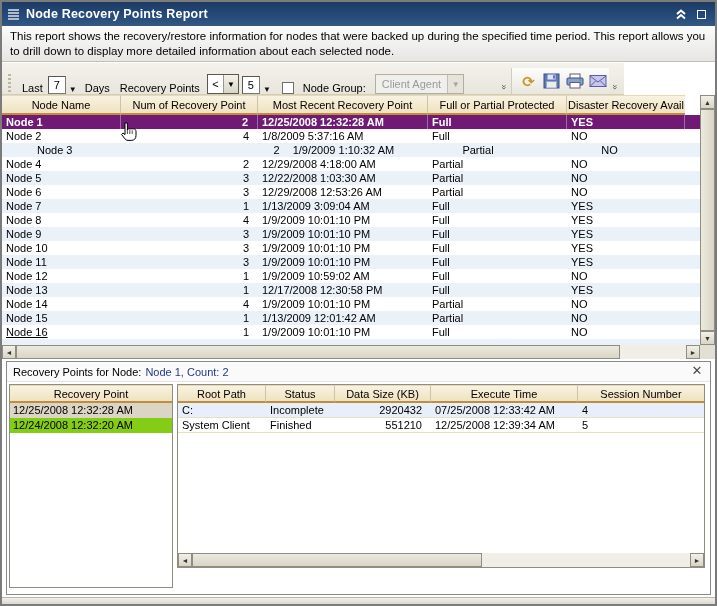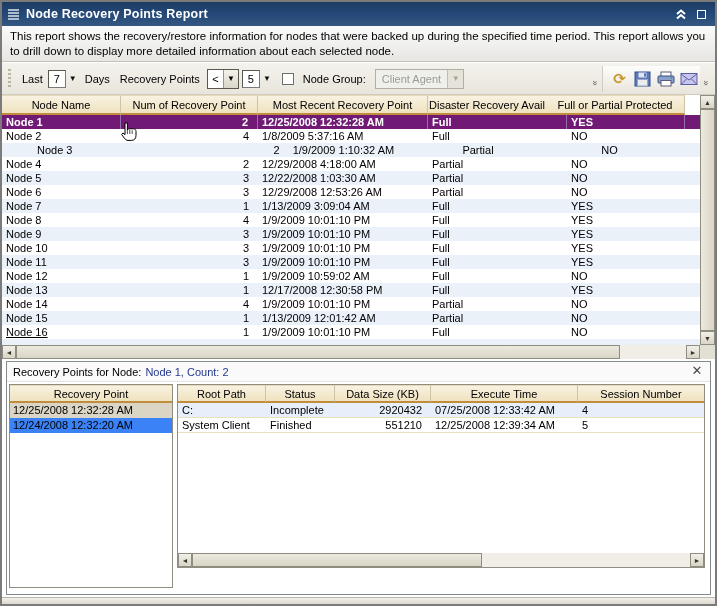--- a/index.html
+++ b/index.html
@@ -17,23 +17,23 @@
     background:repeating-linear-gradient(180deg,#aebccd 0 2px,transparent 2px 3px);}
   .titlebar .title{color:#fff;font-weight:bold;font-size:12.5px;letter-spacing:.2px;flex:1;}
   .tb-btn{width:16px;height:14px;display:flex;align-items:center;justify-content:center;margin-left:4px;cursor:default;}
   .chev{display:block}
   .sq{width:9px;height:9px;border:1px solid #fff;}
   
   .desc{position:absolute;left:0;top:24px;width:713px;height:36px;
     background:linear-gradient(180deg,#fbfbfb,#e7e6e3);
     border-bottom:1px solid #c3c0b8;padding:3px 8px 0 8px;line-height:15px;font-size:11.5px;}
   
-  .toolbar{position:absolute;left:0;top:61px;width:713px;height:32px;
+  .toolbar{position:absolute;left:0;top:61px;width:622px;height:32px;
     background:linear-gradient(180deg,#f4f2ec,#e8e5dc);
-    border-bottom:1px solid #d0ccbf;display:flex;align-items:center;padding:0 4px;}
+    border-bottom:1px solid #d0ccbf;display:flex;align-items:flex-end;padding:0 4px;}
   .tgrip{width:3px;height:20px;margin:0 6px 0 2px;
     background:repeating-linear-gradient(180deg,#b9b5a7 0 2px,transparent 2px 4px);}
   .tlabel{margin:0 5px;white-space:nowrap;}
   .valbox{display:inline-flex;align-items:center;justify-content:center;
     width:18px;height:18px;background:#fff;border:1px solid #7a7a74;
     border-top-color:#58584f;border-left-color:#58584f;}
   .plain-arrow{font-size:8px;color:#111;margin:0 3px 0 3px;}
   .combo-op{display:inline-flex;border:1px solid #58584f;background:#fff;height:20px;align-items:stretch;margin-left:2px;}
   .combo-op .opval{width:15px;display:flex;align-items:center;justify-content:center;background:#fff;}
   .combo-op .opbtn{width:15px;display:flex;align-items:center;justify-content:center;
@@ -87,21 +87,21 @@
   .panel-hdr{position:absolute;left:0;top:0;width:703px;height:20px;background:#fafafa;
     display:flex;align-items:center;padding:0 6px;border-bottom:1px solid #e4e4e4;}
   .panel-hdr .pval{color:#23388f;margin-left:4px;}
   .close-x{position:absolute;right:6px;top:2px;width:14px;height:14px;color:#4a4a4a;
     font-weight:bold;font-size:13px;line-height:14px;text-align:center;}
   .subtable{position:absolute;top:22px;border:1px solid #8f8c80;background:#fff;overflow:hidden;}
   .sub-left{left:2px;width:164px;height:204px;}
   .sub-right{left:170px;width:528px;height:184px;}
   .sub-th{height:18px;}
   .sub-th .th{height:18px;border-bottom:2px solid #c18d3d;}
-  .lrow{height:15px;line-height:15px;padding:0 3px;white-space:nowrap;overflow:hidden;background:#3b82f6;}
+  .lrow{height:15px;line-height:15px;padding:0 3px;white-space:nowrap;overflow:hidden;background:#84cc16;}
   .lrow.sel2{background:#dbd5c6;}
   .drow{display:flex;height:15px;line-height:14px;border-bottom:1px solid #ecdfc0;background:#fff;}
   .drow.blue{background:#e7effa;}
   .hsb2{position:absolute;left:0;bottom:0;width:526px;height:14px;background:#f0eee6;}
   .hsb2 .sb-btn{height:14px;width:14px;top:0;}
   .hsb2 .left{left:0;}.hsb2 .right{left:512px;}
   .hsb2 .thumb{position:absolute;top:0;left:14px;width:290px;height:14px;
     background:linear-gradient(180deg,#eceade,#d9d5c7);border:1px solid #8f8c80;}
   
   .bottom-strip{position:absolute;left:0;top:595px;width:713px;height:7px;
@@ -183,22 +183,22 @@
     <span class="ovf">
         <span>»</span>
       </span>
   </div>
 
   <div class="maintable">
     <div class="thead">
       <div class="th" style="width:119px">Node Name</div>
       <div class="th" style="width:137px">Num of Recovery Point</div>
       <div class="th" style="width:170px">Most Recent Recovery Point</div>
+      <div class="th" style="width:139px">Full or Partial Protected</div>
       <div class="th" style="width:118px;border-right:none">Disaster Recovery Avail</div>
-      <div class="th" style="width:139px">Full or Partial Protected</div>
     </div>
     <div class="tbody" id="main-rows">
         <div class="trow sel">
           <div class="cell" style="width: 119px;">Node 1</div>
           <div class="cell num" style="width: 137px;">2</div>
           <div class="cell" style="width: 170px;">12/25/2008 12:32:28 AM</div>
           <div class="cell" style="width: 139px;">Full</div>
           <div class="cell" style="width: 118px;">YES</div>
         </div>
         <div class="trow">

